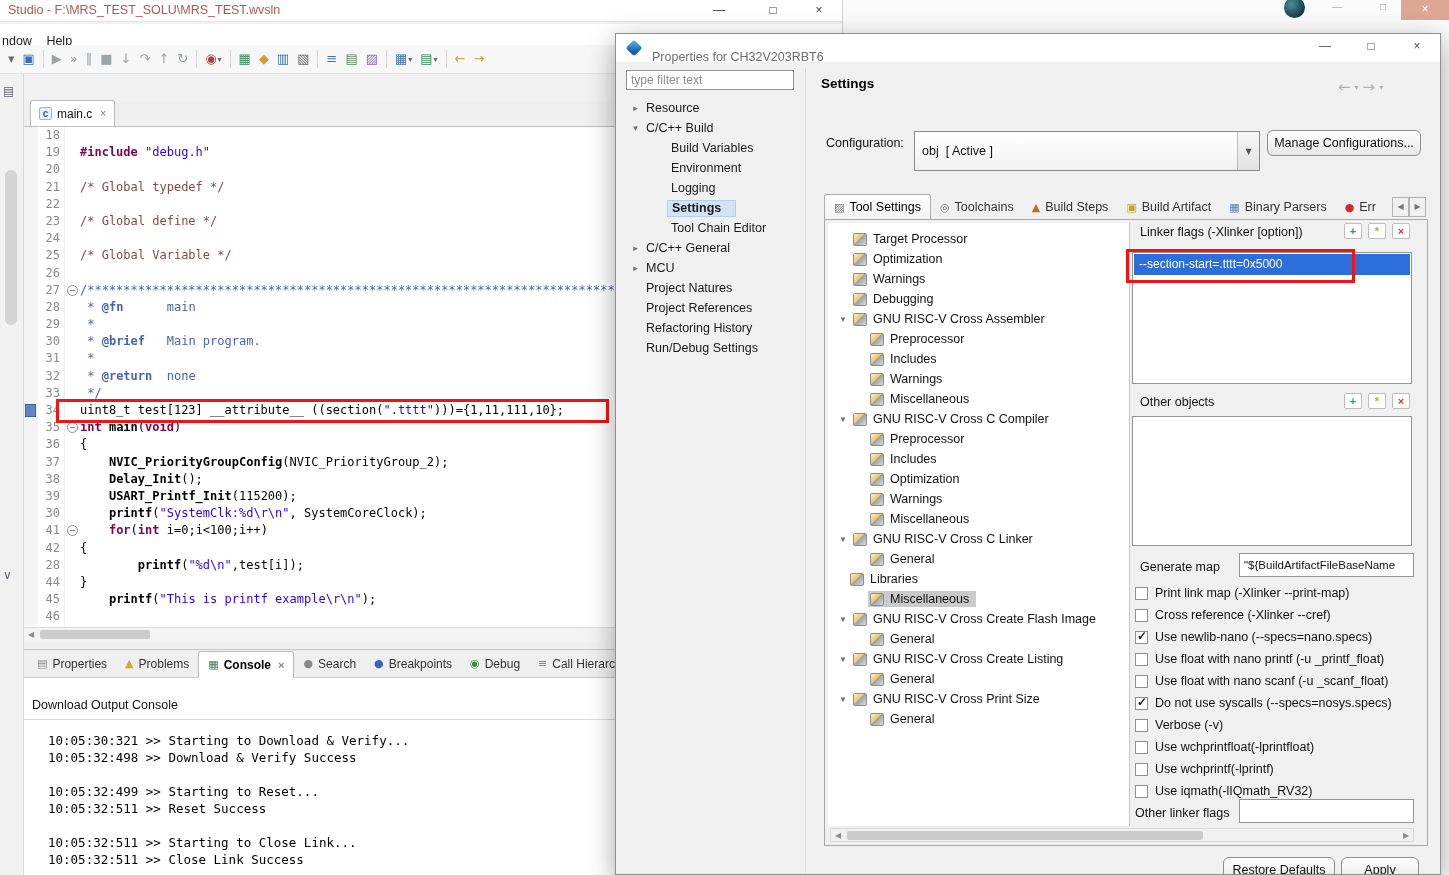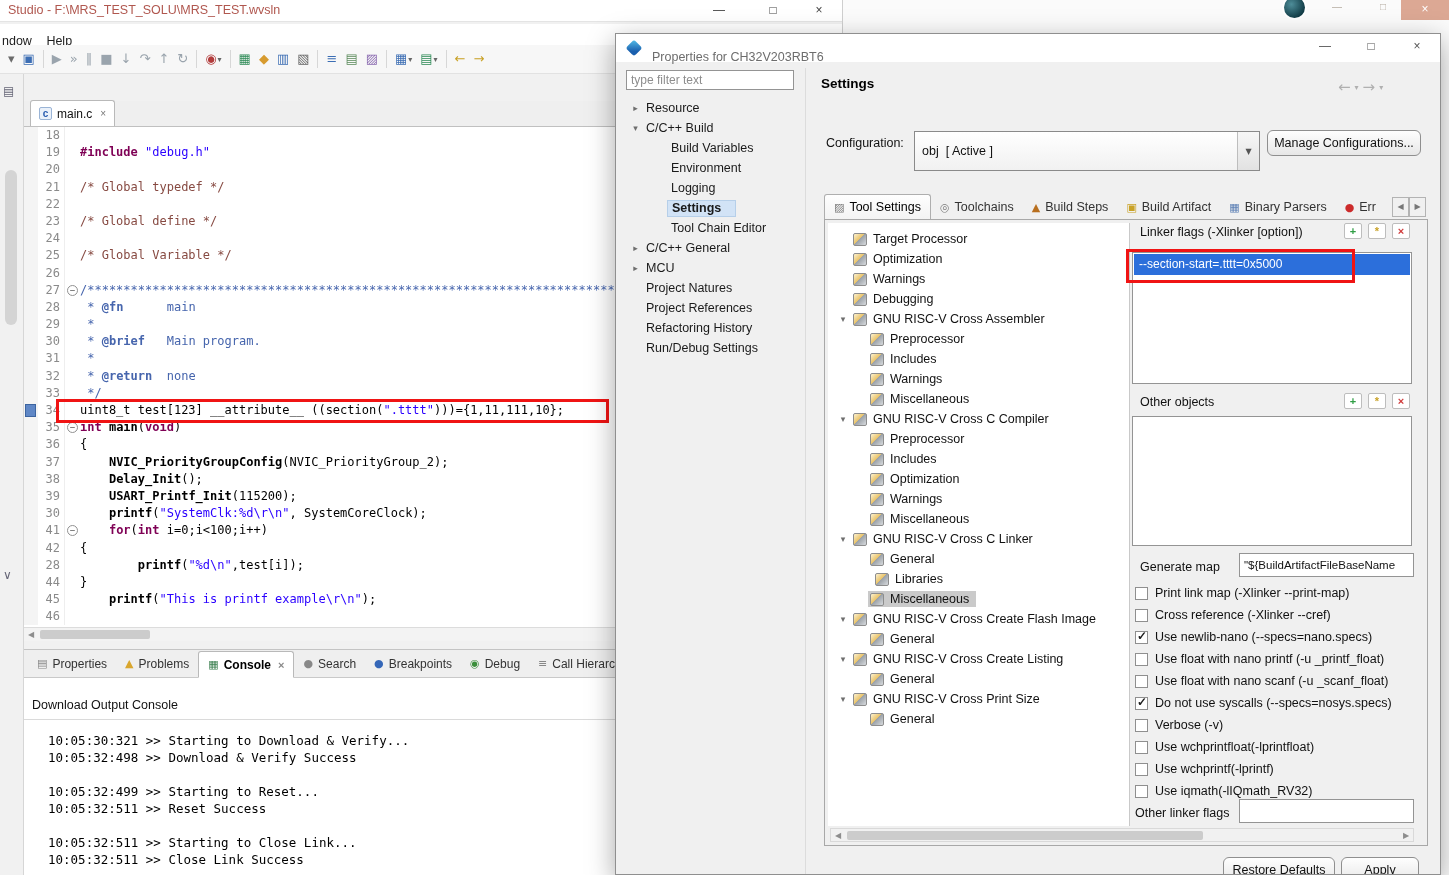--- a/index.html
+++ b/index.html
@@ -536,21 +536,21 @@
             <span class="tt-icon"></span>
             <span>GNU RISC-V Cross C Linker</span>
           </span>
         </div>
         <div class="tt-row" style="padding-left: 40px;">
           <span class="tt-inner">
             <span class="tt-icon"></span>
             <span>General</span>
           </span>
         </div>
-        <div class="tt-row" style="padding-left: 45px;">
+        <div class="tt-row" style="padding-left: 20px;">
           <span class="tt-inner">
             <span class="tt-icon"></span>
             <span>Libraries</span>
           </span>
         </div>
         <div class="tt-row" style="padding-left: 40px;">
           <span class="tt-inner sel">
             <span class="tt-icon"></span>
             <span>Miscellaneous</span>
           </span>

